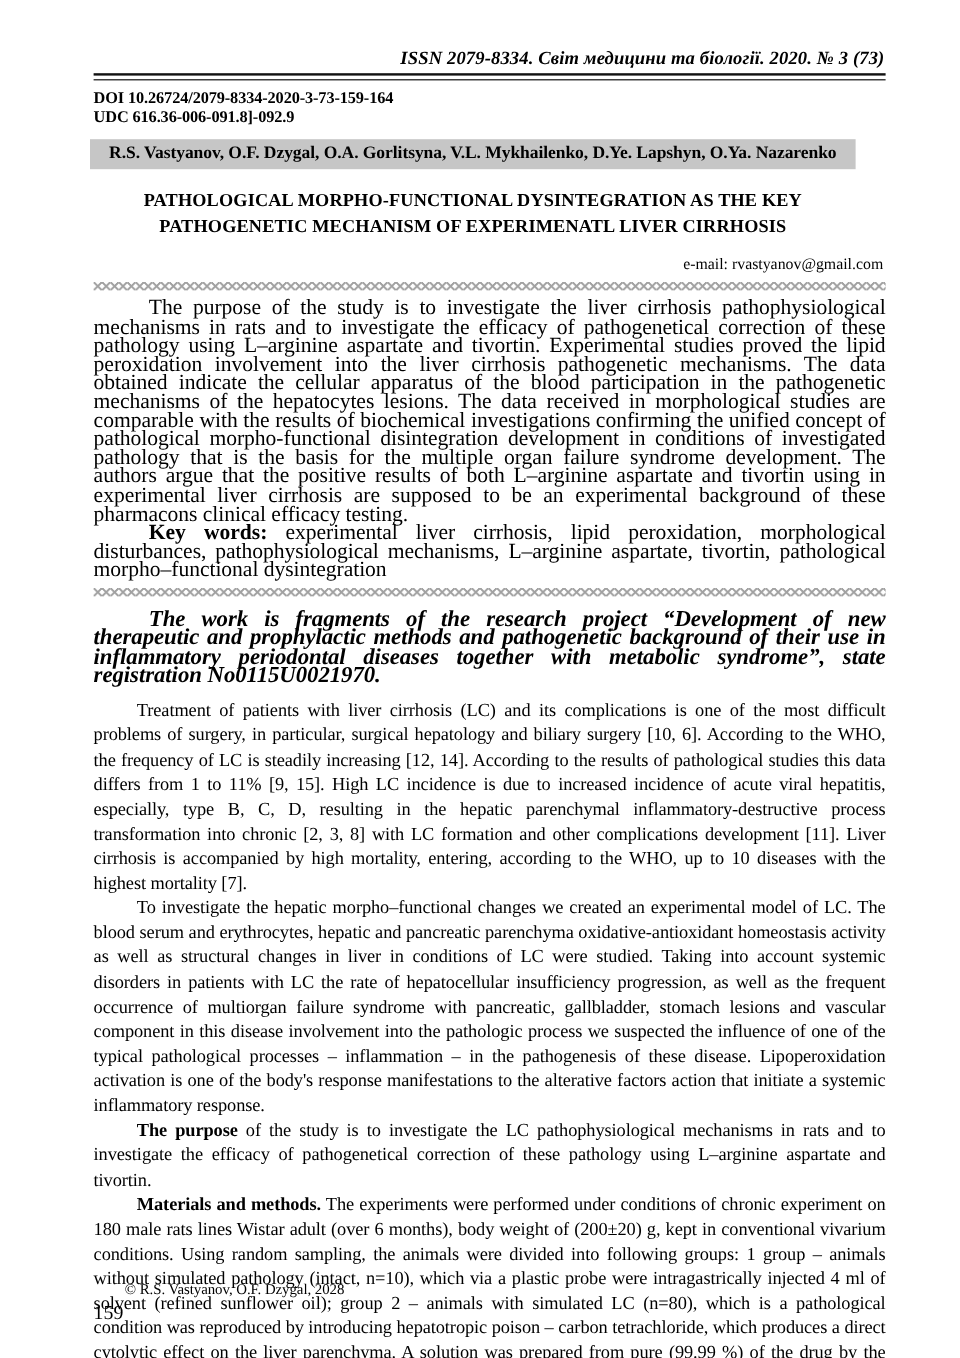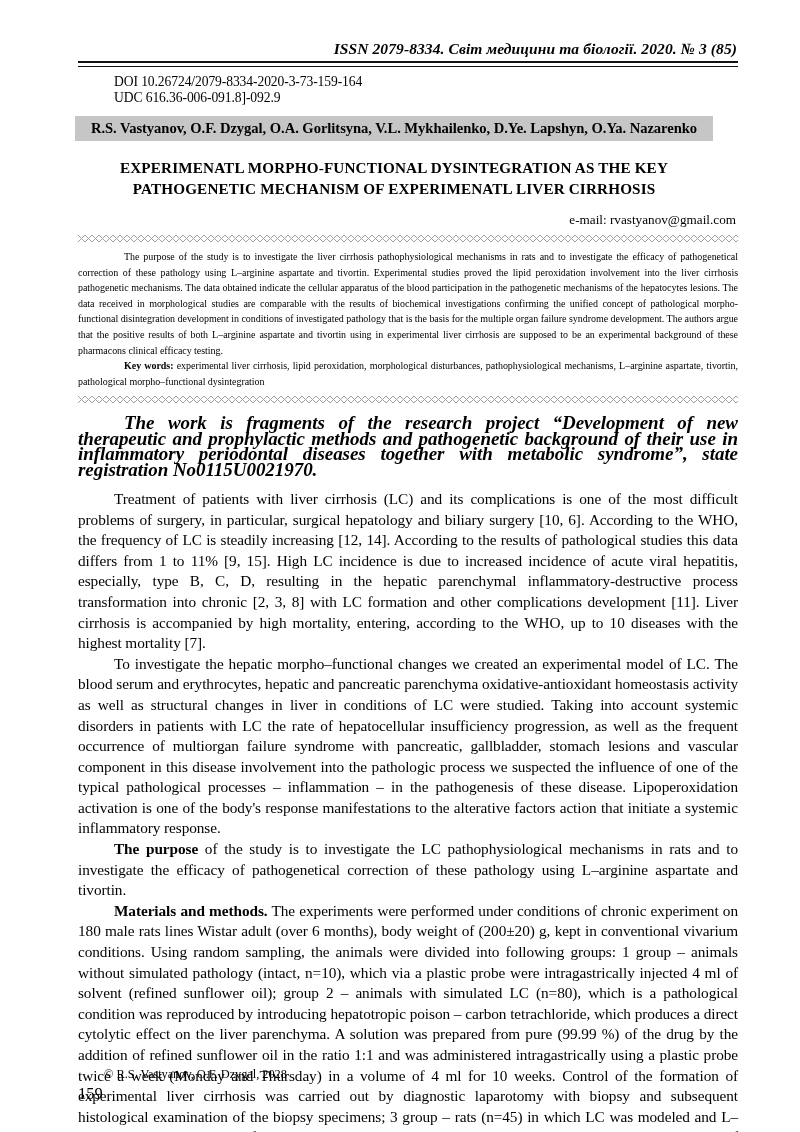--- a/index.html
+++ b/index.html
@@ -35,26 +35,25 @@
   }
   .rule-double {
     border-top: 2.3px solid #111;
     height: 2.5px;
     border-bottom: 0.9px solid #111;
     margin: 0 0 7px 0;
   }
 
   
   .ident {
-    font-weight: normal;
+    font-weight: bold;
     font-size: 13.6px;
     line-height: 16.5px;
     letter-spacing: -0.1px;
     margin-bottom: 9px;
-    margin-left: 36px;
   }
 
   
   .authors-banner {
     background: #c6c6c6;
     text-align: center;
     font-weight: bold;
     font-size: 14.6px;
     line-height: 18.5px;
     padding: 3px 6px 4px 6px;
@@ -89,21 +88,21 @@
     background-position: left center;
     background-size: 7px 7px;
     background-image:
       linear-gradient(135deg, transparent 44%, #9d9d9d 44%, #9d9d9d 56%, transparent 56%),
       linear-gradient(45deg, transparent 44%, #9d9d9d 44%, #9d9d9d 56%, transparent 56%);
     opacity: 0.95;
   }
 
   
   .abstract {
-    font-size: 10px;
+    font-size: 18px;
     line-height: 15.6px;
     text-align: justify;
     text-justify: inter-word;
     margin: 7px 0 0 0;
     letter-spacing: -0.04px;
   }
   .abstract p { margin: 0; text-indent: 46px; }
   .abstract .kw { margin-top: 0; }
   .abstract b { font-weight: bold; }
 
@@ -151,34 +150,34 @@
     font-size: 16.5px;
     margin-top: 2px;
     padding-right: 40px;
   }
 </style>
 </head>
 <body>
 
 <div class="page">
 
-  <div class="running-head">ISSN 2079-8334. Світ медицини та біології. 2020. № 3 (85)</div>
+  <div class="running-head">ISSN 2079-8334. Світ медицини та біології. 2020. № 3 (73)</div>
   <div class="rule-double"></div>
 
   <div class="ident">
     <div>DOI 10.26724/2079-8334-2020-3-73-159-164</div>
     <div>UDC 616.36-006-091.8]-092.9</div>
   </div>
 
   <div class="authors-banner">
     <span>R.S. Vastyanov, O.F. Dzygal, O.A. Gorlitsyna, V.L. Mykhailenko, D.Ye. Lapshyn, O.Ya. Nazarenko</span>
   </div>
 
   <div class="title">
-    <span class="line">EXPERIMENATL MORPHO-FUNCTIONAL DYSINTEGRATION AS THE KEY</span>
+    <span class="line">PATHOLOGICAL MORPHO-FUNCTIONAL DYSINTEGRATION AS THE KEY</span>
     <span class="line">PATHOGENETIC MECHANISM OF EXPERIMENATL LIVER CIRRHOSIS</span>
   </div>
 
   <div class="email-line">e-mail: rvastyanov@gmail.com</div>
 
   <div class="zigzag"></div>
 
   <div class="abstract">
     <p>The purpose of the study is to investigate the liver cirrhosis pathophysiological mechanisms in rats and to investigate the efficacy of pathogenetical correction of these pathology using L–arginine aspartate and tivortin. Experimental studies proved the lipid peroxidation involvement into the liver cirrhosis pathogenetic mechanisms. The data obtained indicate the cellular apparatus of the blood participation in the pathogenetic mechanisms of the hepatocytes lesions. The data received in morphological studies are comparable with the results of biochemical investigations confirming the unified concept of pathological morpho-functional disintegration development in conditions of investigated pathology that is the basis for the multiple organ failure syndrome development. The authors argue that the positive results of both L–arginine aspartate and tivortin using in experimental liver cirrhosis are supposed to be an experimental background of these pharmacons clinical efficacy testing.</p>
     <p class="kw"><b>Key words:</b> <span>experimental liver cirrhosis, lipid peroxidation, morphological disturbances, pathophysiological mechanisms, L–arginine aspartate, tivortin, pathological morpho–functional dysintegration</span></p>

